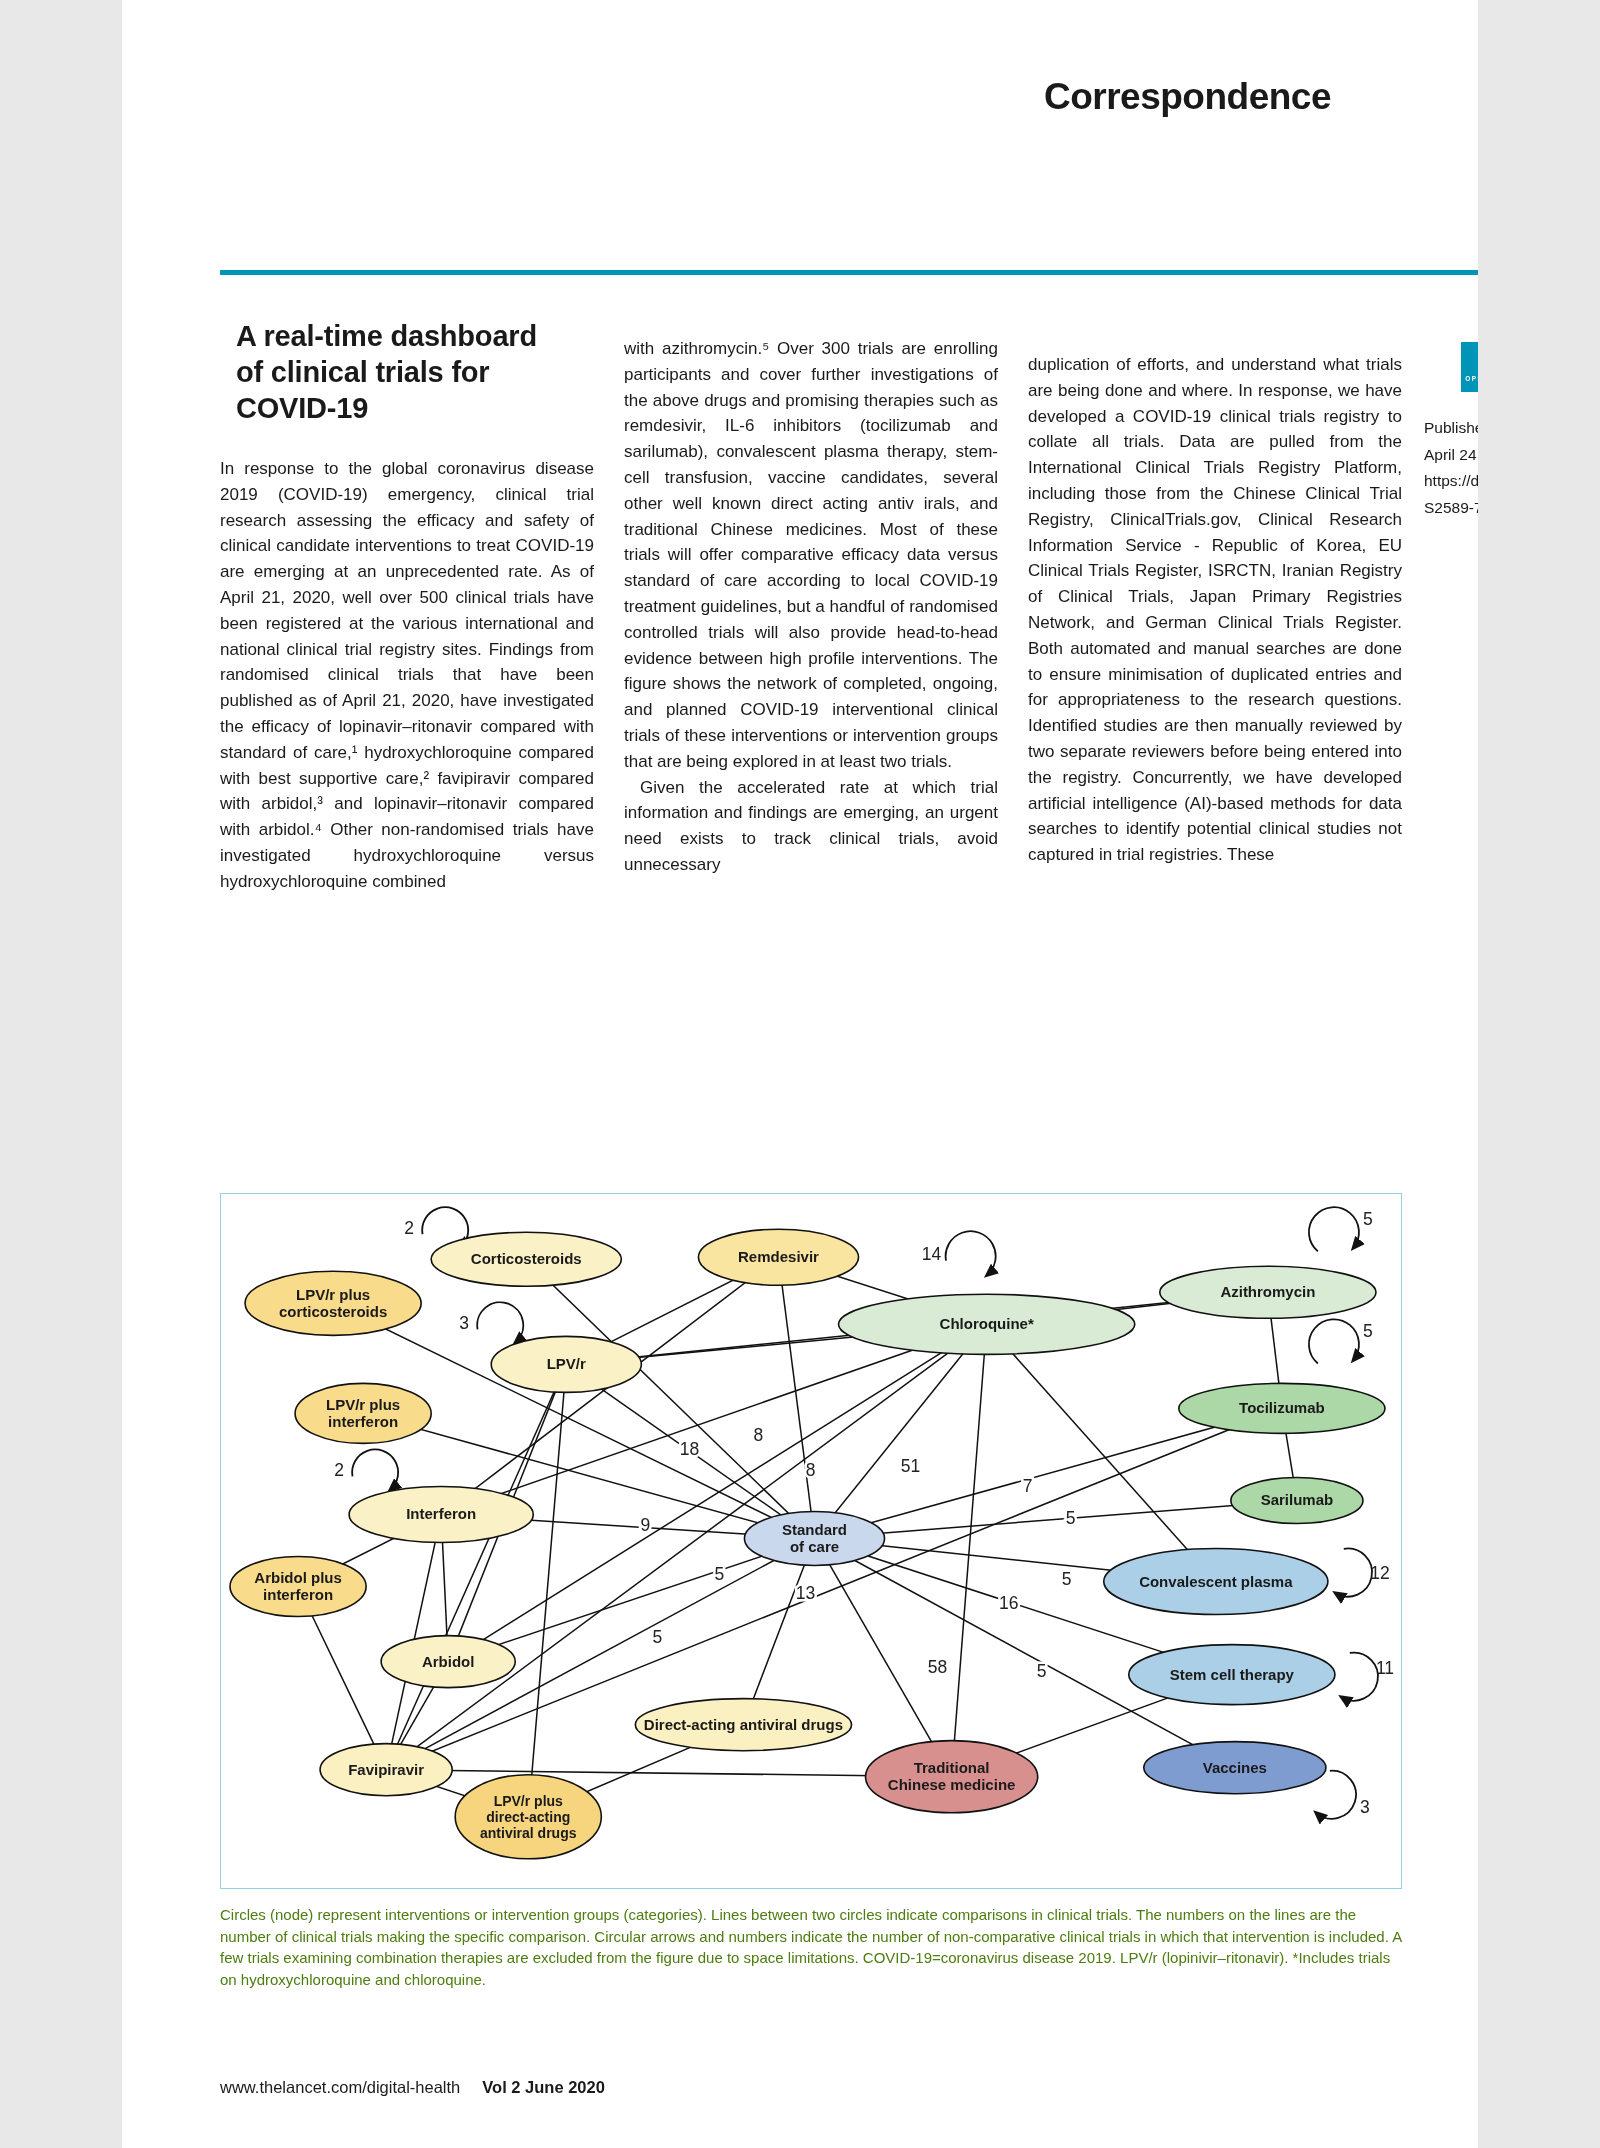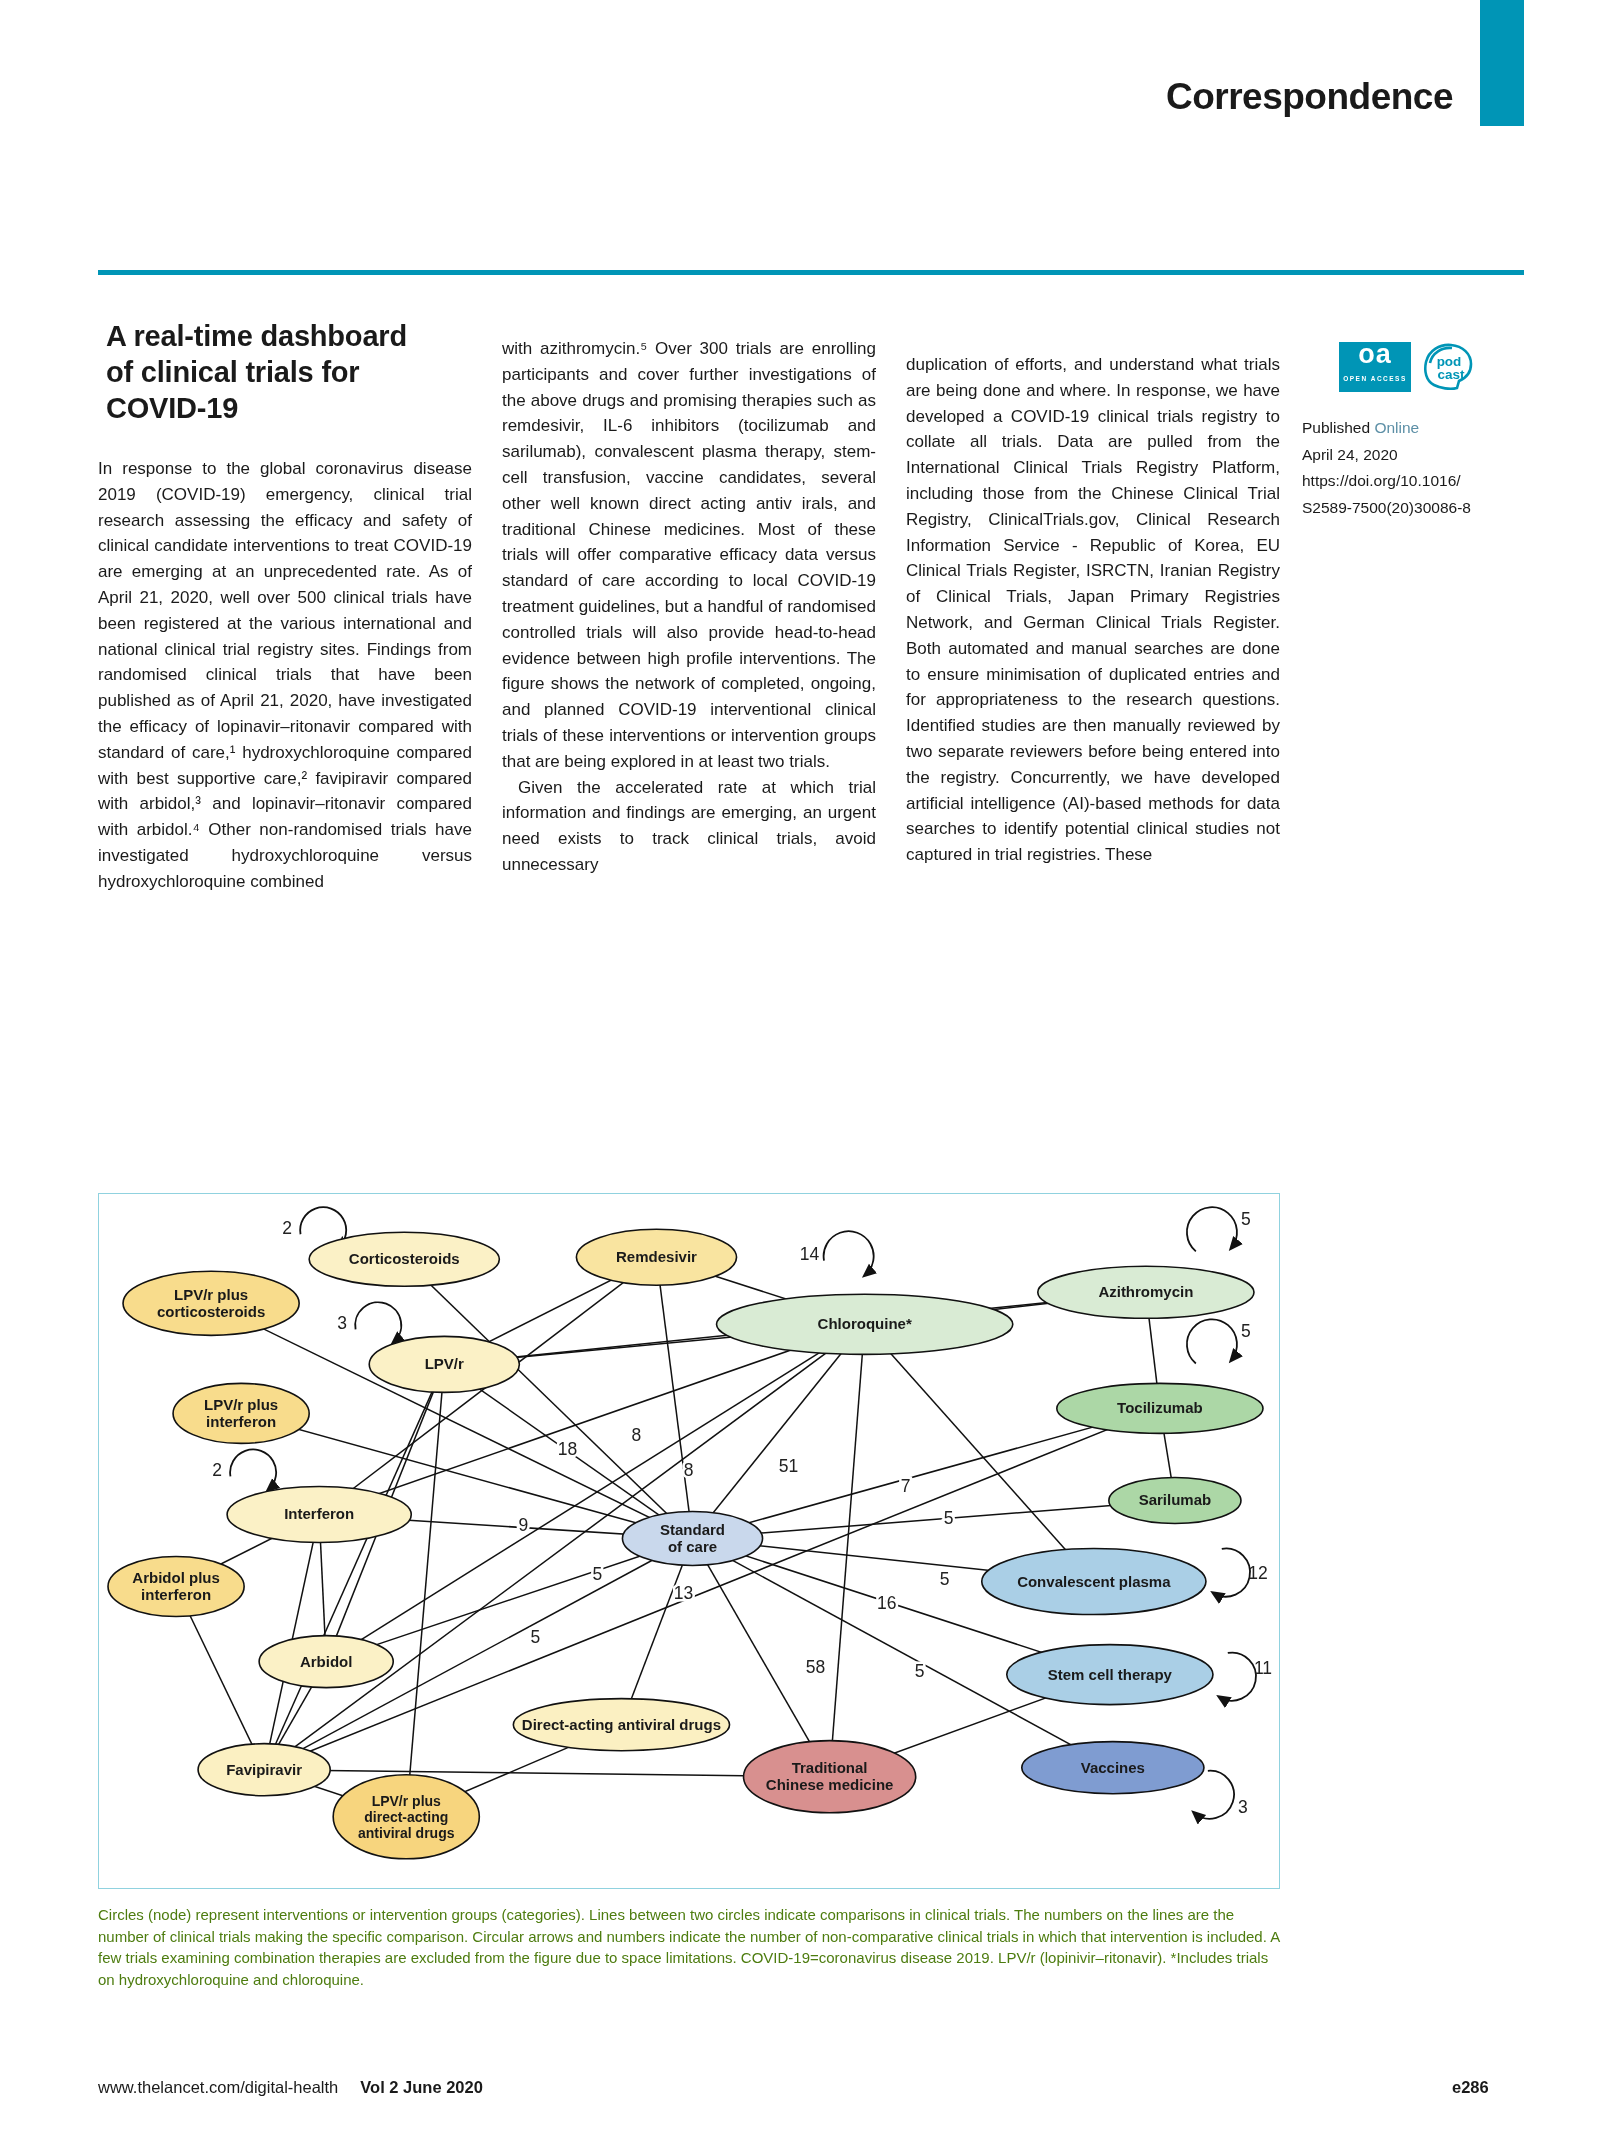--- a/index.html
+++ b/index.html
@@ -1,25 +1,25 @@
 <!DOCTYPE html>
 <html><head>
 <meta charset="utf-8">
 <style>
   html,body{margin:0;padding:0;background:#e8e8e8;}
-  .page{position:relative;width:1600px;height:2148px;background:#ffffff;margin:0 auto;
+  .page{position:relative;width:1356px;height:2148px;background:#ffffff;margin:0 auto;
         font-family:"Liberation Sans",sans-serif;color:#1a1a1a;overflow:hidden;}
   .teal-block{position:absolute;left:1480px;top:0;width:44px;height:126px;background:#0095B6;}
   .section-title{position:absolute;top:76px;right:147px;font-size:37px;font-weight:bold;letter-spacing:-0.5px;}
   .rule{position:absolute;left:98px;top:270px;width:1426px;height:5px;background:#0095B6;}
   .col{position:absolute;width:374px;}
   .col1{left:98px;top:318px;}
   .col2{left:502px;top:336px;}
   .col3{left:906px;top:336px;margin-top:16px;}
-  .article-title{font-size:29px;line-height:36px;font-weight:bold;margin:0 0 30px 8px;letter-spacing:-0.2px;}
+  .article-title{font-size:29px;line-height:36px;font-weight:bold;margin:0 0 30px 16px;letter-spacing:-0.2px;}
   .body-p{font-size:17px;line-height:25.8px;text-align:justify;margin:0;}
   .body-p.indent{text-indent:16px;}
   .sidebar{position:absolute;left:1302px;top:341px;width:224px;font-size:15.5px;line-height:26.5px;}
   .badges{display:flex;align-items:center;gap:9px;margin-bottom:22px;padding-left:37px;}
   .oa-badge{width:72px;height:50px;background:#0095B6;color:#fff;display:flex;flex-direction:column;
             align-items:center;justify-content:center;}
   .oa-badge .oa{font-size:27px;font-weight:bold;line-height:24px;letter-spacing:1px;}
   .oa-badge .oa-sub{font-size:6.5px;font-weight:bold;letter-spacing:1.5px;}
   .podcast{width:56px;height:52px;position:relative;color:#0f766e;}
   .podcast svg{display:block;}

